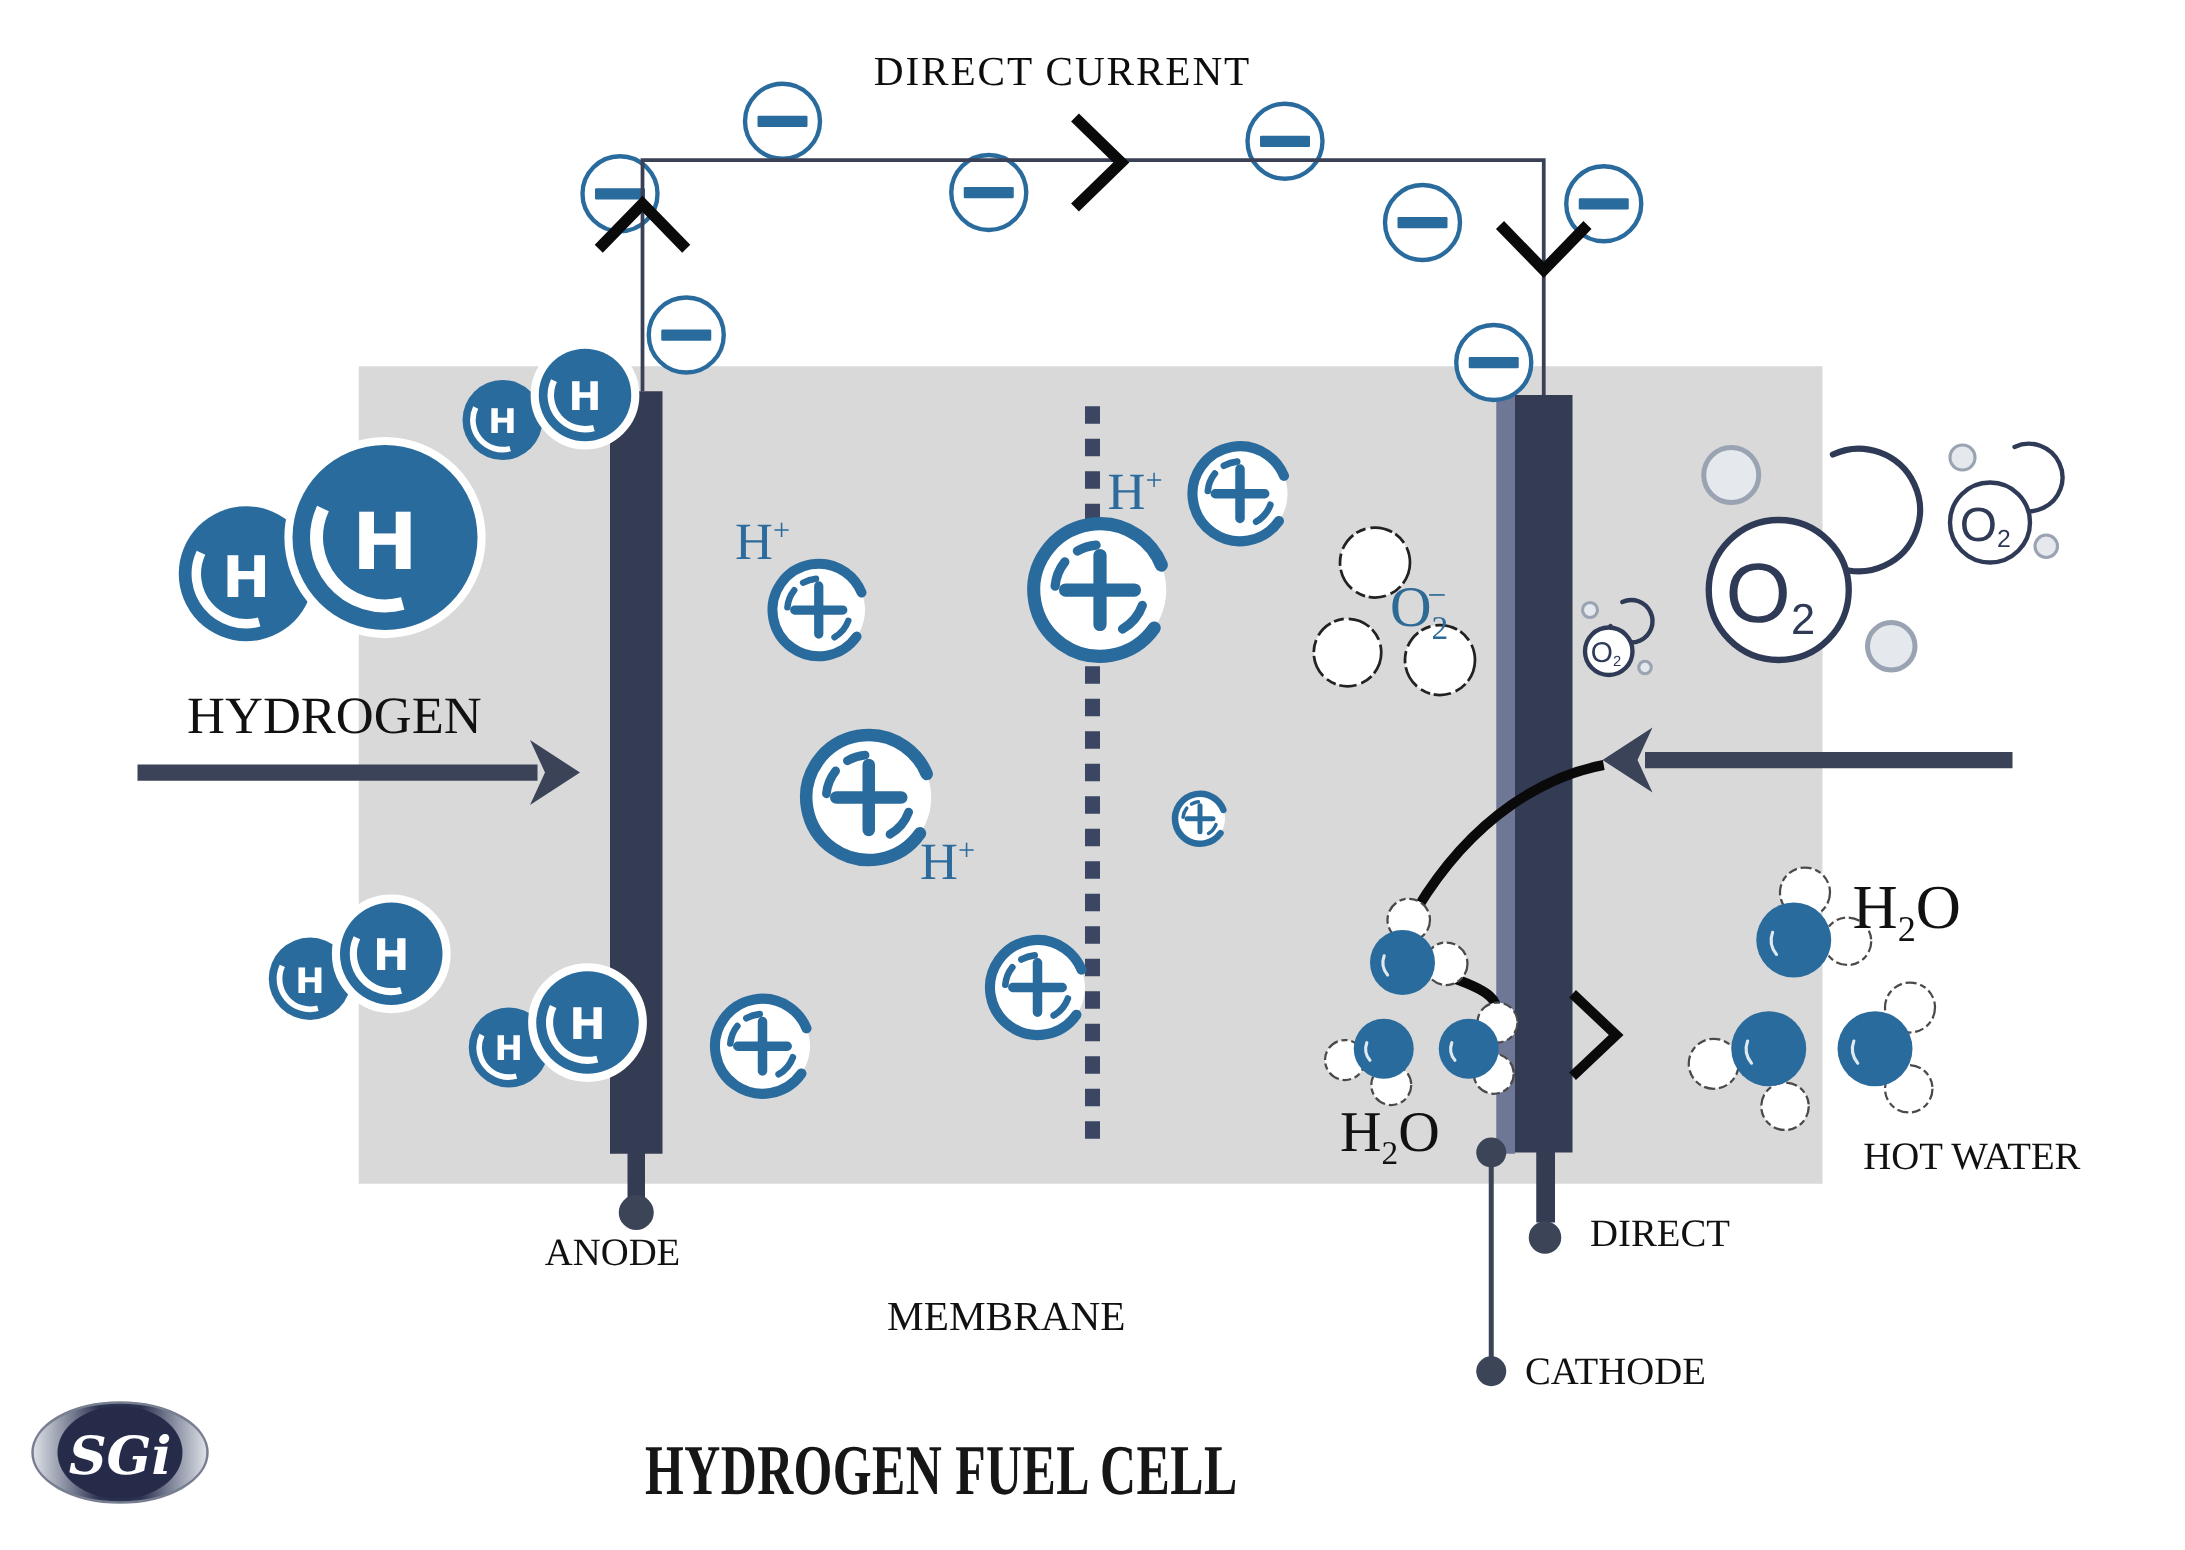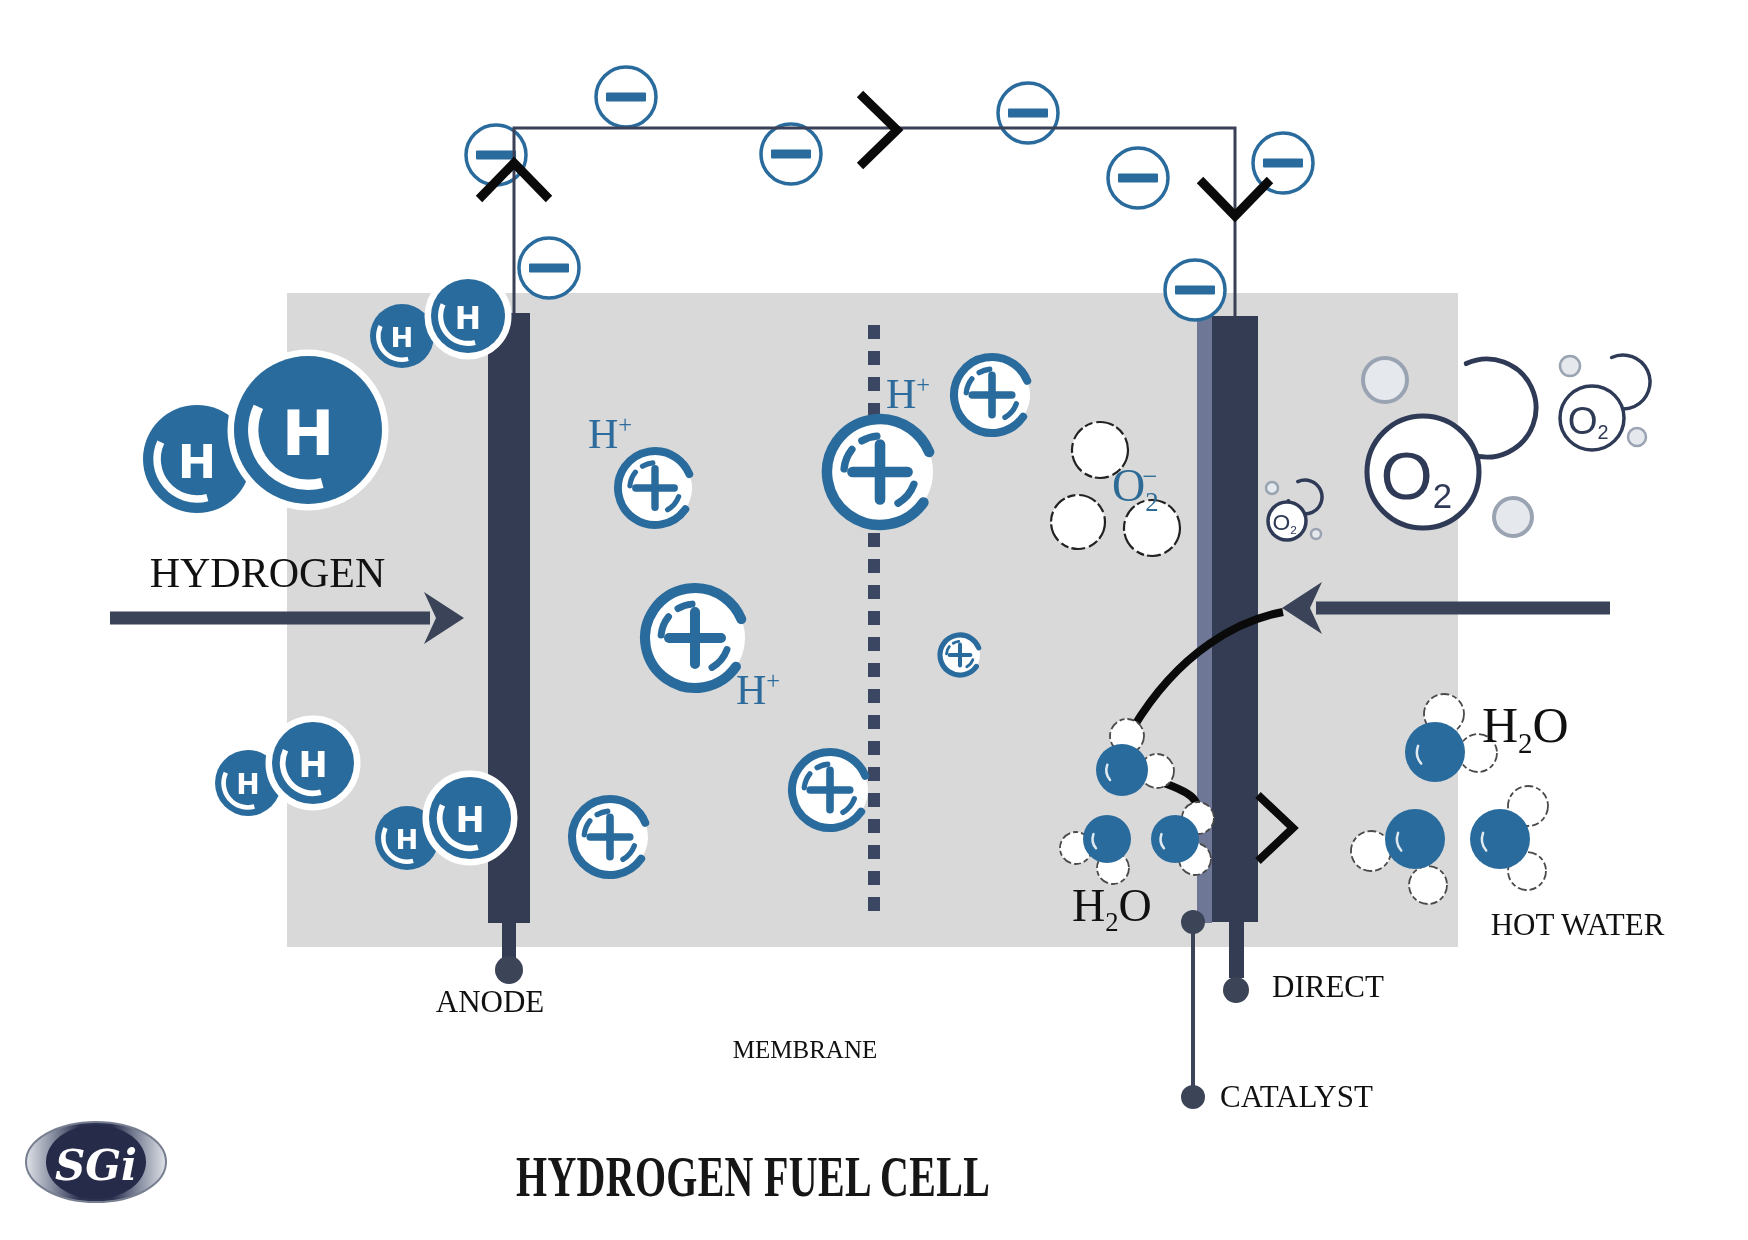--- a/index.html
+++ b/index.html
@@ -11,21 +11,21 @@
   .formula sub{font-size:58%;}
   .formula sup{font-size:58%;}
   .osup{margin-left:-0.62em;}
   #direct-current{left:650px;top:40px;width:400px;font-size:33px;letter-spacing:1.5px;color:#0d0d0d;}
   #hydrogen-label{left:140px;top:549px;width:255px;font-size:42px;}
   #oxygen-label{left:1390px;top:549px;width:200px;font-size:42px;}
   #anode-label{left:400px;top:984px;width:180px;font-size:31px;}
   #cathode-label{left:1272px;top:969px;font-size:31px;}
   #catalyst-label{left:1220px;top:1079px;font-size:31px;}
   #electrolyte-line1{left:672px;top:986px;width:266px;font-size:31px;}
-  #electrolyte-line2{left:672px;top:1036px;width:266px;font-size:25px;}
+  #electrolyte-line2{left:672px;top:1036px;width:266px;font-size:33px;}
   #hot-water-label{left:1455px;top:890px;width:245px;font-size:31px;margin-top:17px;}
   #h2o-inner-label{left:1072px;top:879px;font-size:46px;}
   #h2o-outer-label{left:1482px;top:696px;font-size:50px;}
   #o2neg-label{left:1112px;top:423px;font-size:46px;color:#2d6b96;margin-top:36px;}
   .hplus-label{font-size:42px;color:#2c6b9c;}
   #hplus-1{left:588px;top:410px;}
   #hplus-2{left:736px;top:666px;}
   #hplus-3{left:886px;top:370px;}
   #main-title{left:420px;top:1144px;width:640px;font-size:57px;font-weight:bold;color:#161616;
               transform:scaleX(0.70);transform-origin:center;letter-spacing:0.5px;}
@@ -300,24 +300,25 @@
         </g>
       </g>
 
     <g transform="translate(96,1162)">
       <ellipse rx="70" ry="40" fill="url(#sgiGrad)" stroke="#777e90" stroke-width="2"></ellipse>
       <ellipse rx="50" ry="37" fill="#262b49"></ellipse>
       <text x="0" y="3" text-anchor="middle" dominant-baseline="central" fill="#ffffff" font-family="DejaVu Serif, serif" font-style="italic" font-weight="bold" font-size="42">SGi</text>
     </g>
   </svg>
 
+  <div class="lbl center" id="direct-current">DIRECT CURRENT</div>
   <div class="lbl center" id="hydrogen-label">HYDROGEN</div>
   <div class="lbl center" id="anode-label">ANODE</div>
   <div class="lbl" id="cathode-label">DIRECT</div>
-  <div class="lbl" id="catalyst-label">CATALYST</div>
+  <div class="lbl" id="catalyst-label">CATHODE</div>
   <div class="lbl center" id="electrolyte-line2">MEMBRANE</div>
   <div class="lbl center" id="hot-water-label">HOT WATER</div>
 
   <div class="lbl formula" id="h2o-inner-label">
     <span>H</span><sub>2</sub><span>O</span>
   </div>
   <div class="lbl formula" id="h2o-outer-label">
     <span>H</span><sub>2</sub><span>O</span>
   </div>
   <div class="lbl formula" id="o2neg-label">

